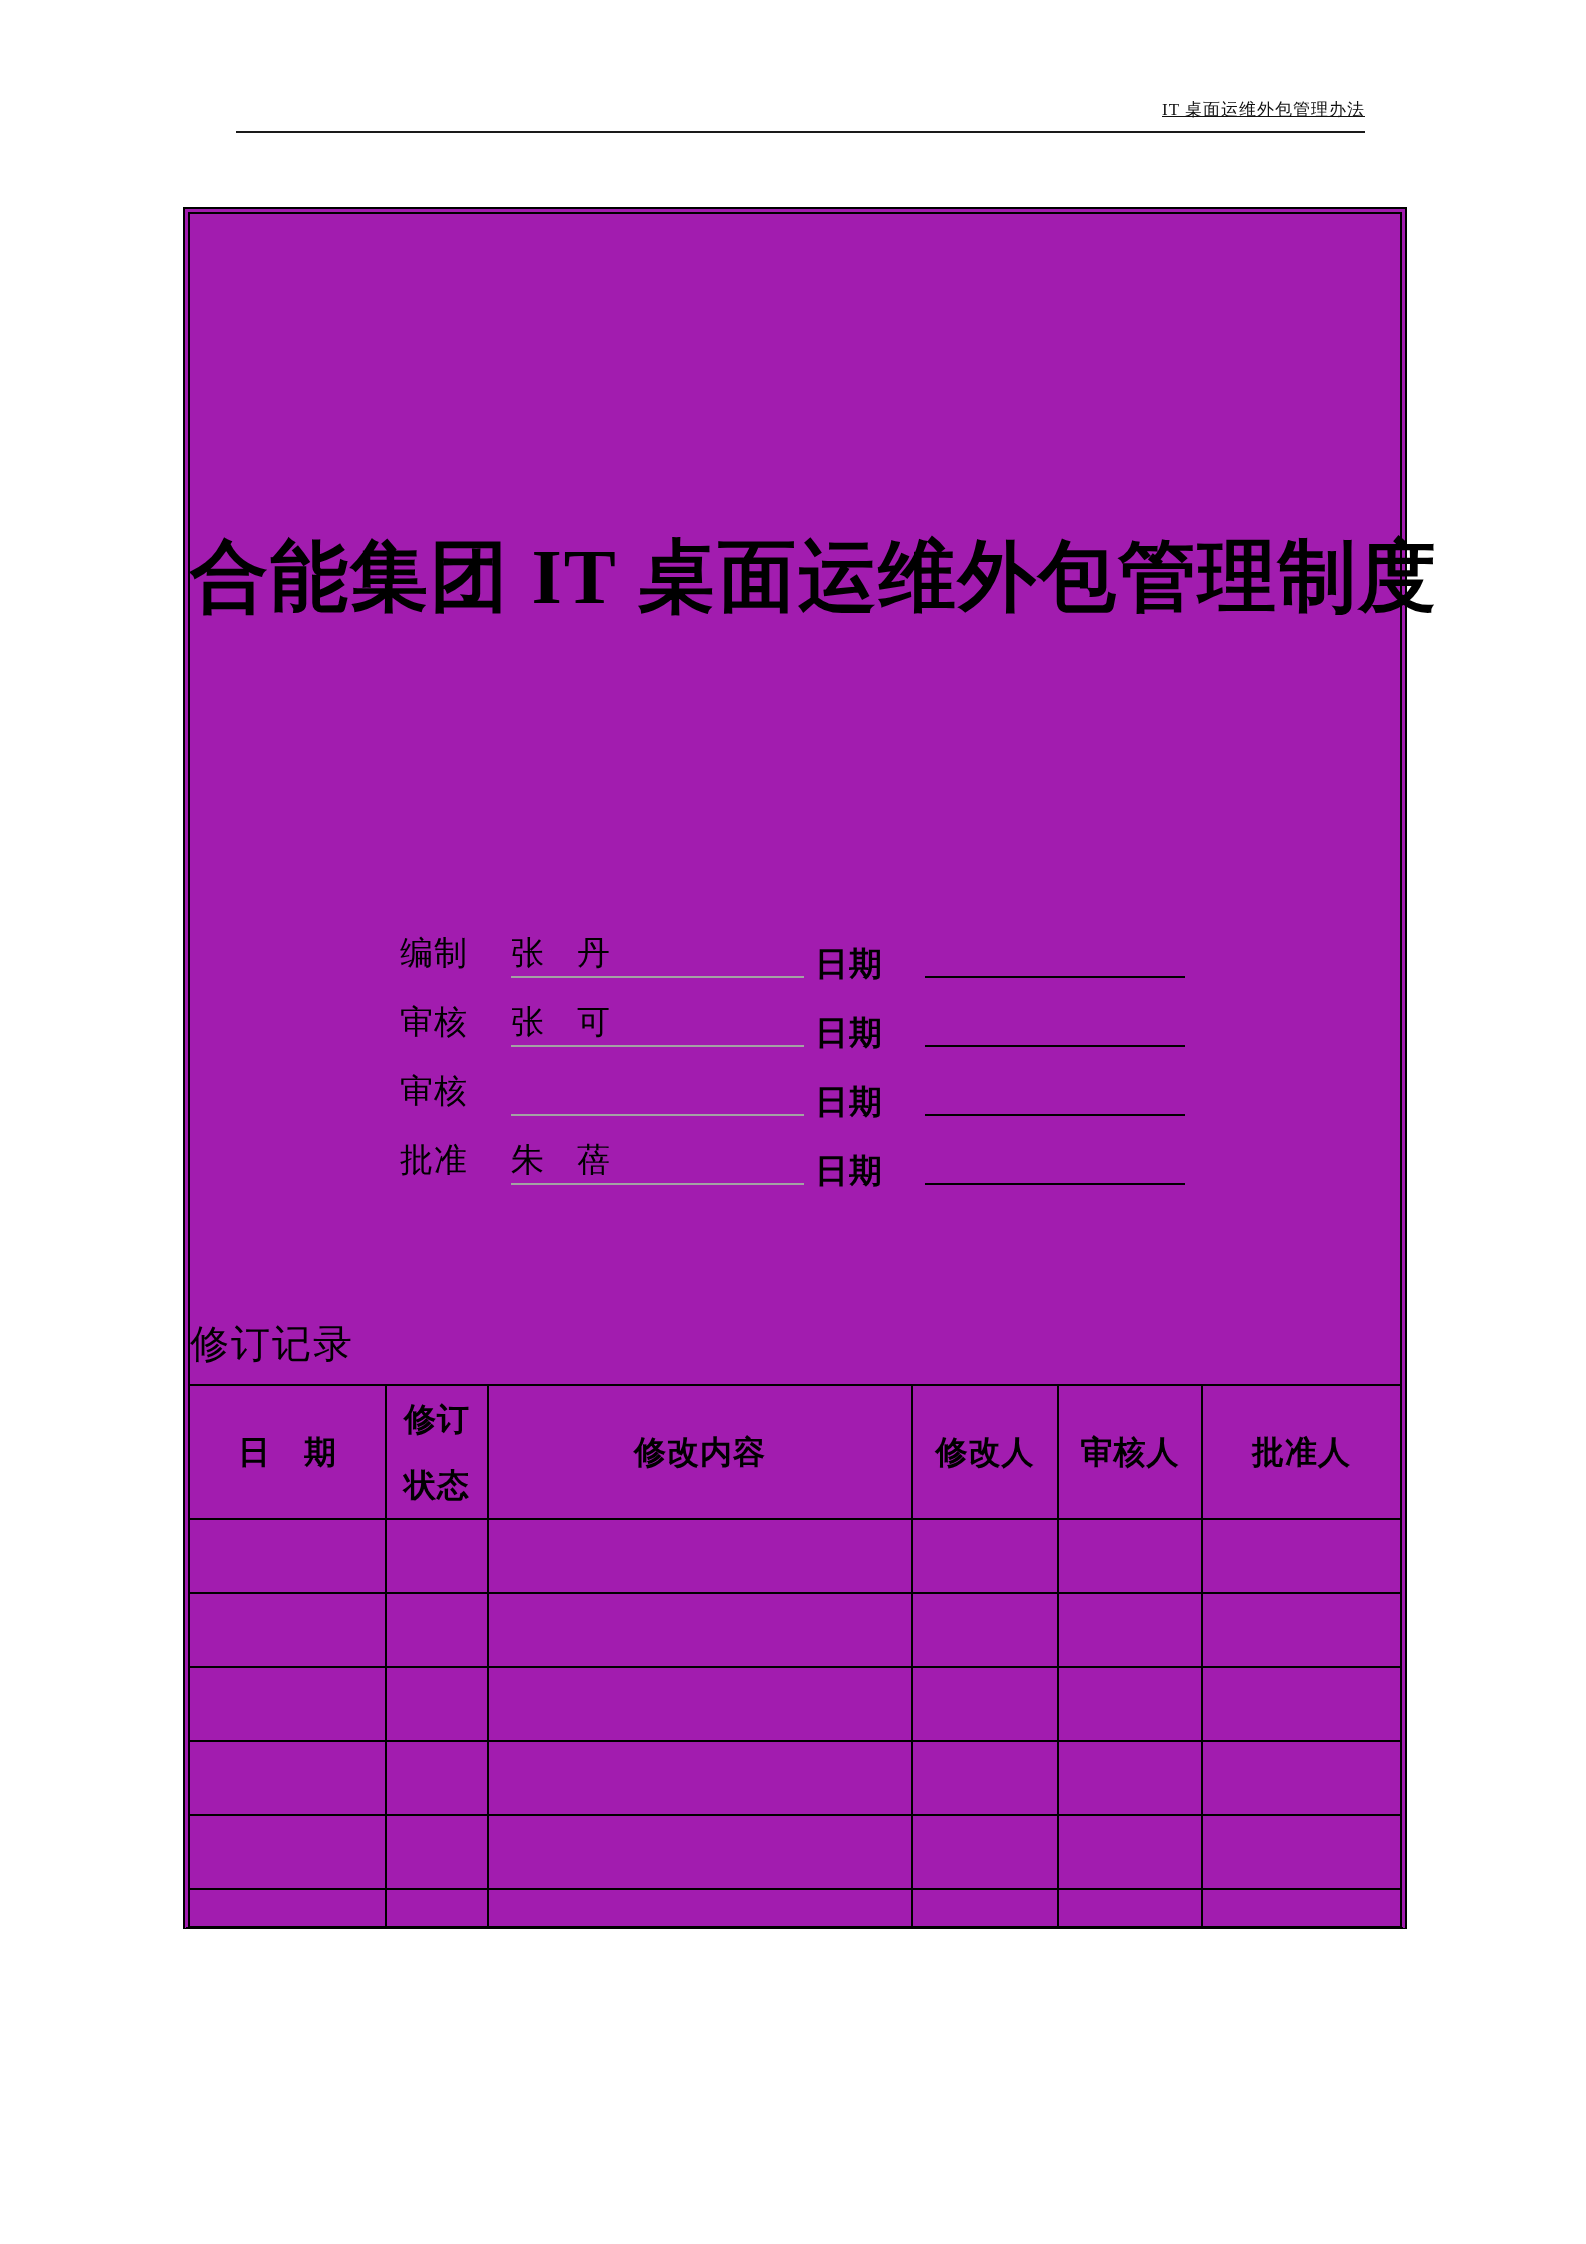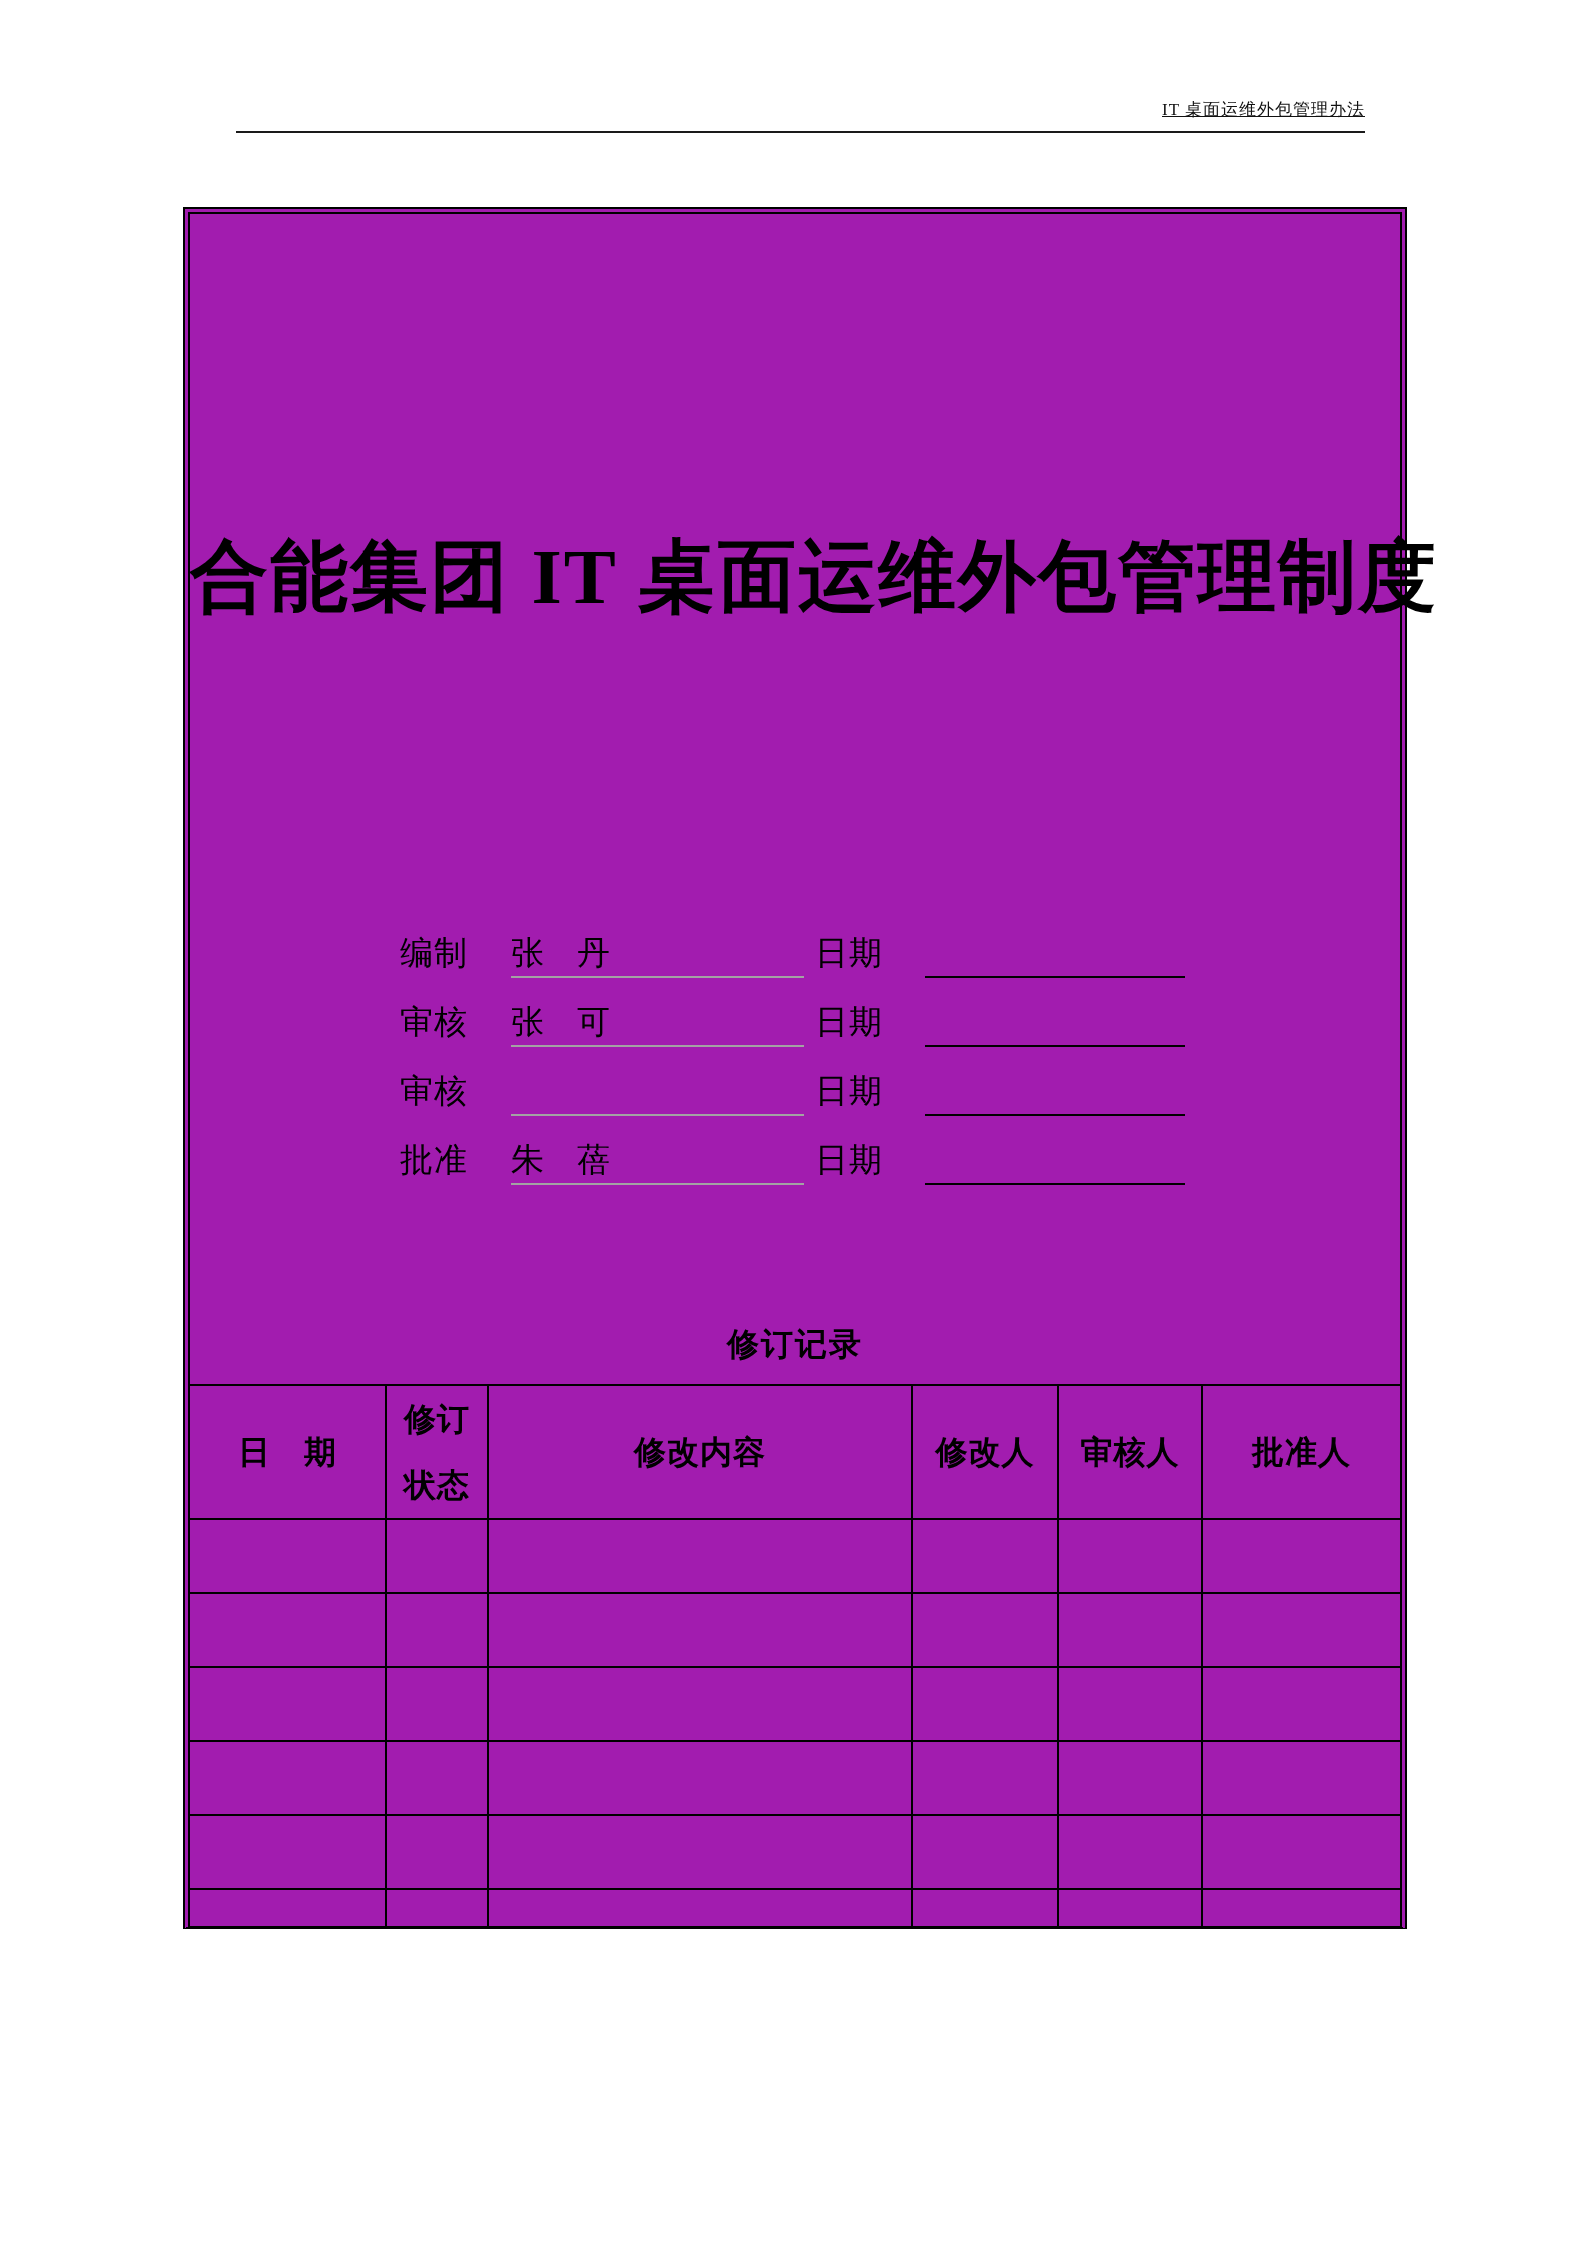--- a/index.html
+++ b/index.html
@@ -69,45 +69,45 @@
     line-height: 42px; letter-spacing: 1px;
   }
   .srow .sname {
     position: absolute; left: 321px; top: 0;
     width: 293px; height: 46px;
     box-sizing: border-box;
     border-bottom: 2px solid #a3a3a3;
     text-align: left; line-height: 42px;
   }
   .srow .sdlabel {
-    position: absolute; left: 625px; top: 0;
-    line-height: 42px; letter-spacing: 1px;
+    position: absolute; left: 625px; top: 11px;
+    line-height: 42px; letter-spacing: 1px; font-weight: bold;
   }
   .srow .sdate {
     position: absolute; left: 735px; top: 0;
     width: 260px; height: 46px;
     box-sizing: border-box;
     border-bottom: 2px solid #000;
     text-align: center; line-height: 42px;
   }
   .srow-0 { top: 718px; }
   .srow-1 { top: 787px; }
   .srow-2 { top: 856px; }
   .srow-3 { top: 925px; }
 
   
   .rev-title {
     position: absolute;
     left: 0; top: 1106px;
     width: 100%;
     margin: 0;
-    text-align: center;
-    font-size: 32px;
+    text-align: left;
+    font-size: 39px;
     line-height: 48px;
-    font-weight: bold;
+    font-weight: normal;
     letter-spacing: 2px;
   }
   .rev-table-wrap {
     position: absolute;
     left: 0; right: 0; top: 1170px; bottom: 0;
   }
   table.rev-table {
     width: 100%; height: 100%;
     border-collapse: collapse;
     table-layout: fixed;

